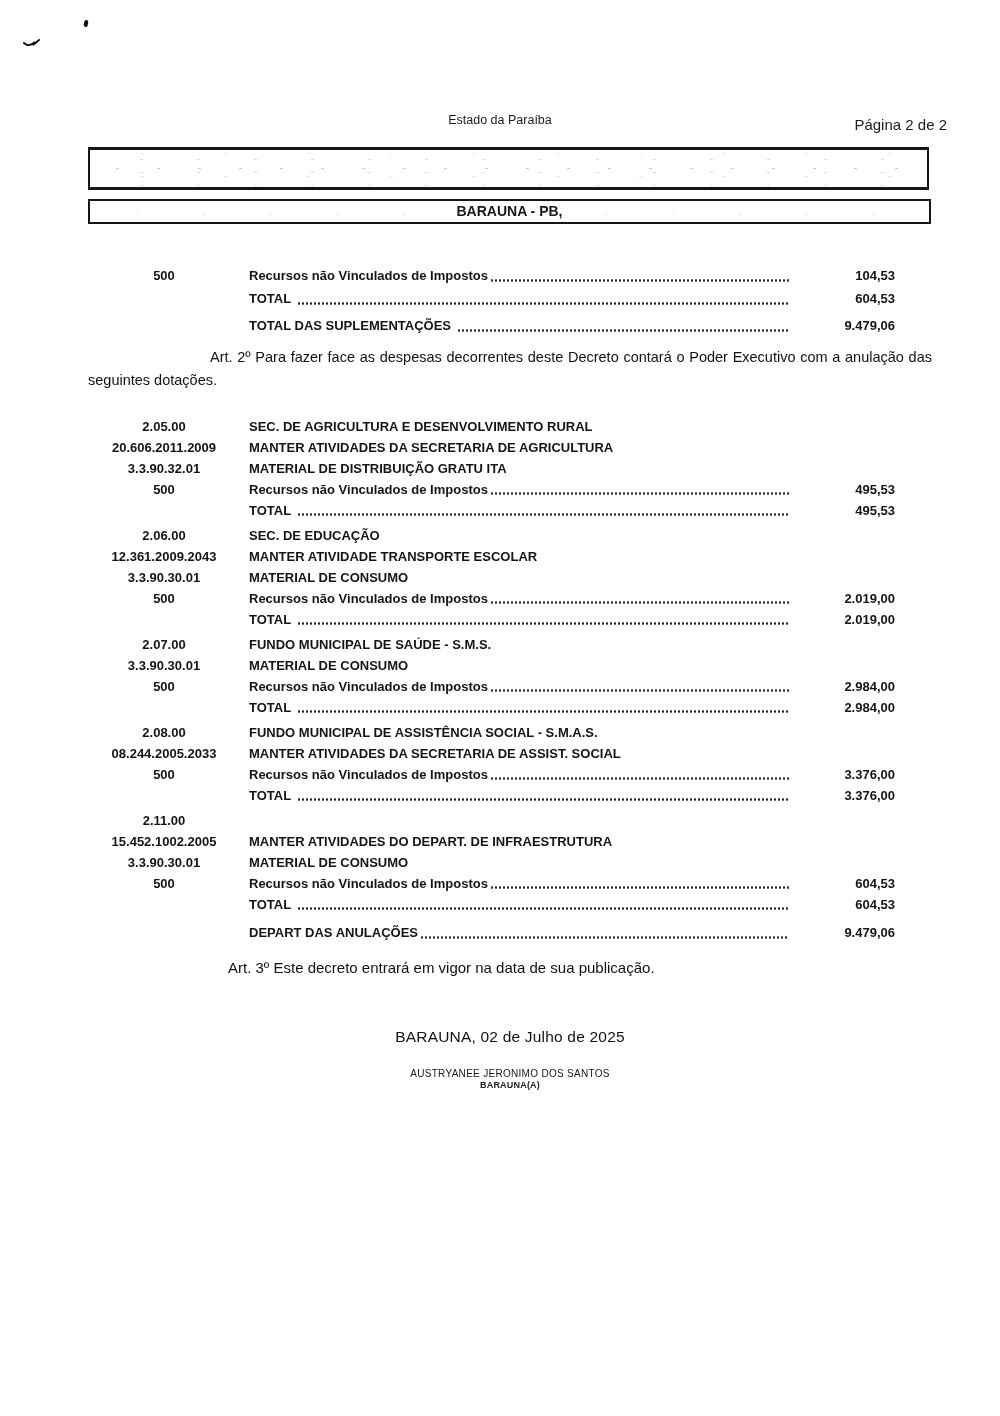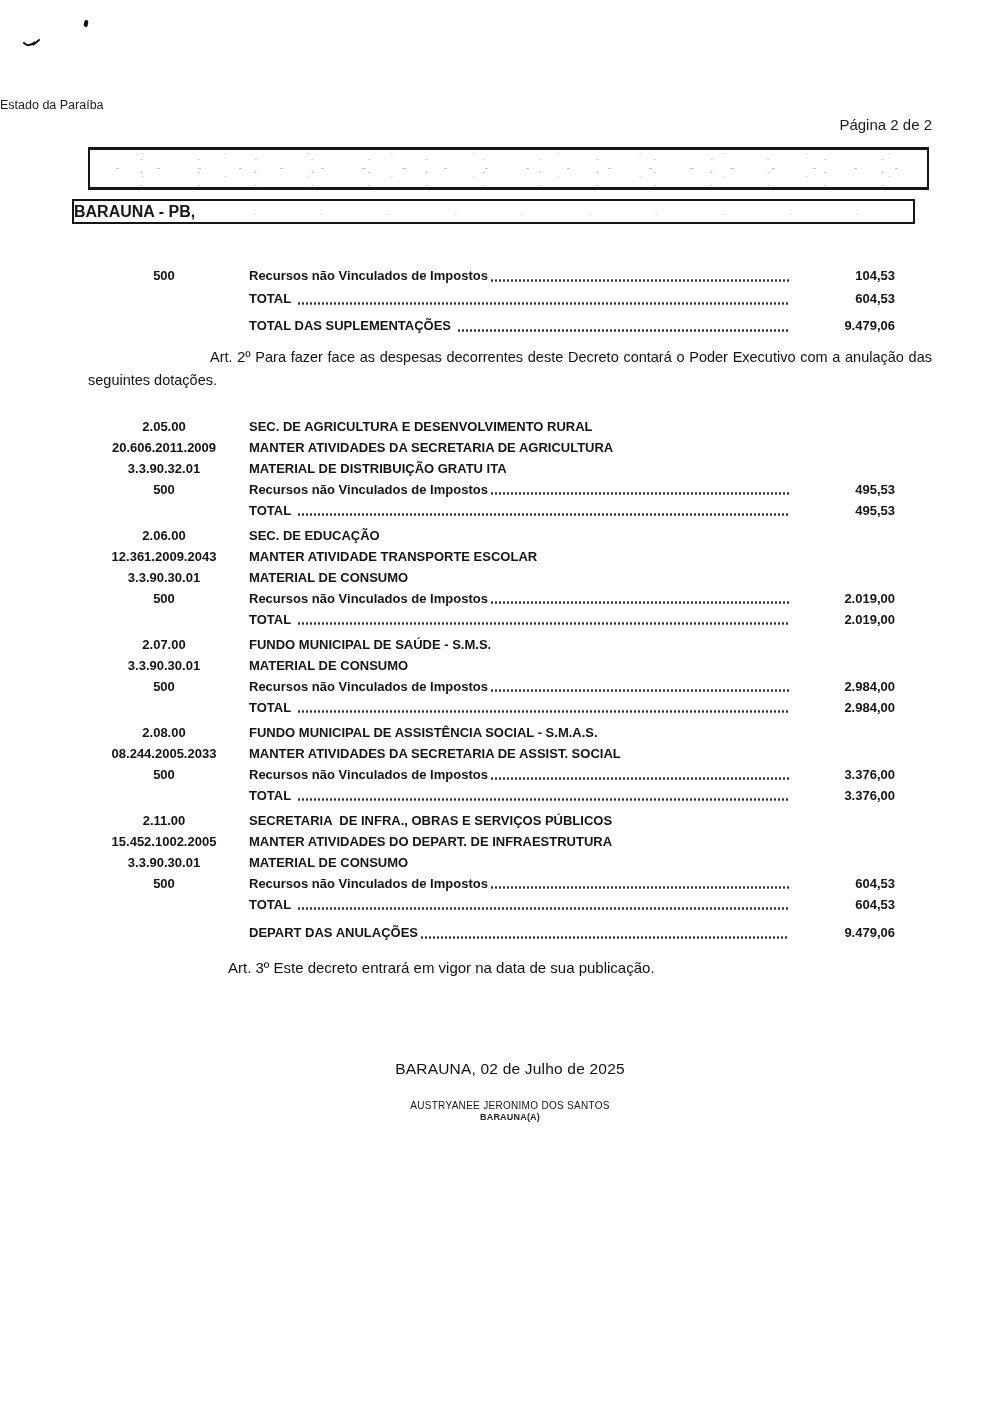--- a/index.html
+++ b/index.html
@@ -10,44 +10,44 @@
     font-family:"Liberation Sans", sans-serif;
     color:#161616;
     overflow:hidden;
   }
   
   .pen-scribble{position:absolute;left:22px;top:30px;}
   .pen-dot{position:absolute;left:84px;top:20px;width:4px;height:7px;background:#111;border-radius:2px;transform:rotate(12deg);}
 
   
   .header-center{
-    position:absolute;top:99px;left:0;width:100%;
-    font-size:12.5px;line-height:13.5px;color:#1c1c1c;
+    position:absolute;top:114px;left:0;width:100%;
+    text-align:center;font-size:12.5px;line-height:13.5px;color:#1c1c1c;
   }
   .header-center .muni{font-weight:bold;letter-spacing:.2px;}
   .page-indicator{
-    position:absolute;top:116px;right:68px;
+    position:absolute;top:116px;right:53px;
     font-size:15px;color:#1a1a1a;
   }
 
   
   .noise-box{
     position:absolute;left:88px;top:147px;width:837px;height:37px;
     border:2px solid #161616;border-top-width:3px;border-bottom-width:3px;
     background-image:
       radial-gradient(rgba(0,0,0,0.22) 1px, transparent 1.5px),
       radial-gradient(rgba(0,0,0,0.14) 1px, transparent 1.8px),
       radial-gradient(rgba(0,0,0,0.10) 1.3px, transparent 2px);
     background-size:41px 19px, 57px 13px, 83px 23px;
     background-position:7px 9px, 23px 3px, 11px 15px;
   }
   .city-box{
-    position:absolute;left:72px;top:199px;width:839px;height:21px;
+    position:absolute;left:88px;top:199px;width:839px;height:21px;
     border:2px solid #161616;
-    text-align:left;font-weight:bold;font-size:16px;line-height:21px;
+    text-align:center;font-weight:bold;font-size:14px;line-height:21px;
     background-image:radial-gradient(rgba(0,0,0,0.10) 1px, transparent 1.5px);
     background-size:67px 15px;background-position:13px 6px;
   }
 
   
   .content{position:absolute;left:88px;top:264px;width:844px;}
   .doc-row{
     display:flex;align-items:baseline;
     padding-right:37px;
     font-size:13px;font-weight:bold;color:#141414;
@@ -74,21 +74,21 @@
   .sec:first-child{margin-top:0;}
   .total-final{margin-top:6px;}
   .total-final .doc-row{line-height:23px;}
 
   .article-3{
     margin-top:12px;font-size:15px;color:#111;
     text-indent:0;text-align:left;padding-left:140px;line-height:23px;
   }
 
   .closing-date{
-    margin-top:81px;text-align:center;font-size:15.5px;color:#111;letter-spacing:.2px;
+    margin-top:49px;text-align:center;font-size:15.5px;color:#111;letter-spacing:.2px;
   }
   .signature{margin-top:22px;text-align:center;}
   .signer-name{font-size:10px;font-weight:normal;color:#151515;letter-spacing:.3px;}
   .signer-title{font-size:9px;font-weight:bold;color:#222;margin-top:1px;letter-spacing:.2px;}
 </style>
 </head>
 <body>
 
 <div class="page">
 
@@ -224,21 +224,20 @@
           <div class="doc-row">
             <span class="code"></span>
             <span class="label">TOTAL </span>
             <span class="dots"></span>
             <span class="value">3.376,00</span>
           </div>
         </div>
         <div class="sec">
           <div class="doc-row">
             <span class="code">2.11.00</span>
-            <span class="label">SECRETARIA  DE INFRA., OBRAS E SERVIÇOS PÚBLICOS</span>
           </div>
           <div class="doc-row">
             <span class="code">15.452.1002.2005</span>
             <span class="label">MANTER ATIVIDADES DO DEPART. DE INFRAESTRUTURA</span>
           </div>
           <div class="doc-row">
             <span class="code">3.3.90.30.01</span>
             <span class="label">MATERIAL DE CONSUMO</span>
           </div>
           <div class="doc-row">

